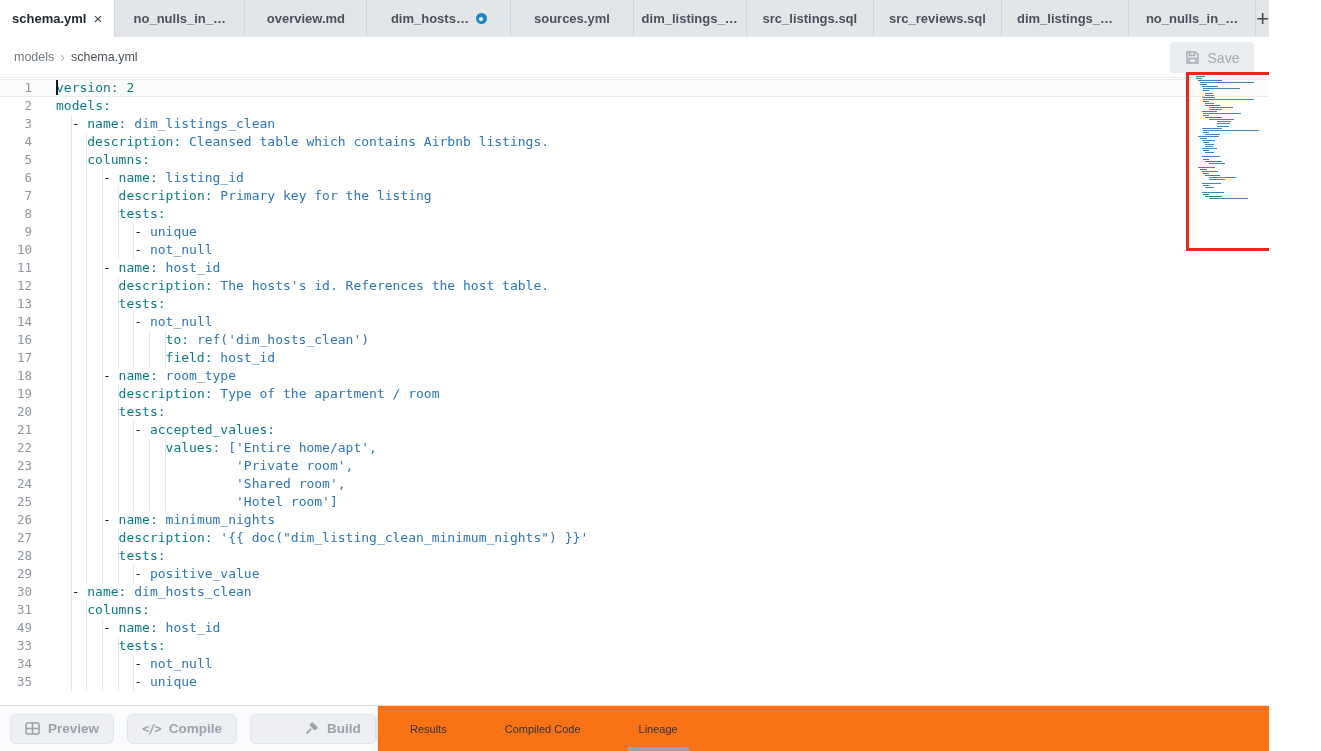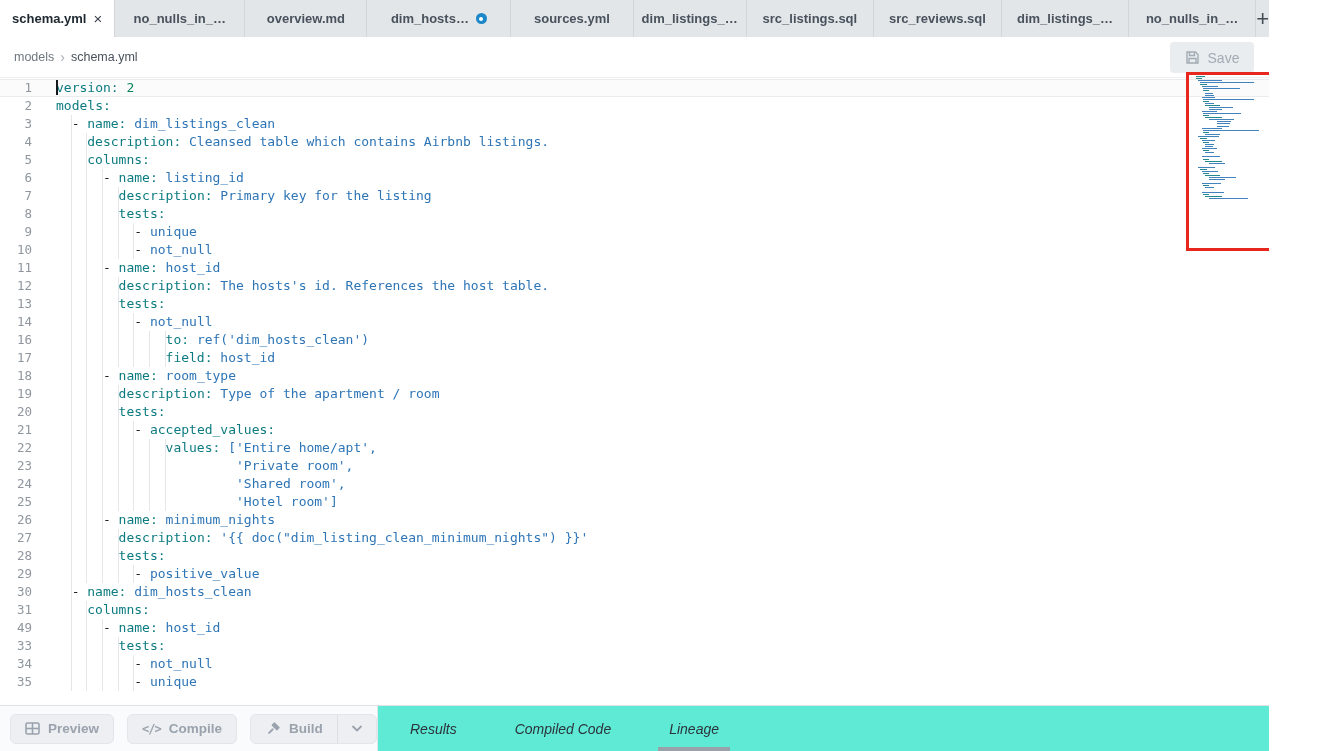--- a/index.html
+++ b/index.html
@@ -54,36 +54,36 @@
   .minimap { position:absolute; left:1196px; top:76px; width:106px; z-index:2; }
   .mbar { height:1px; margin-bottom:1.07px; opacity:.9; }
   .mt { background:#0c7b80; }
   .mb { background:#2e75b6; }
   .hlbox { position:absolute; left:1186px; top:72px; width:120px; height:179px;
            border:3px solid #e7261e; z-index:6; }
   .vscroll { position:absolute; left:1312px; top:78px; width:8px; height:227px;
              background:#b5babe; z-index:3; cursor:pointer; }
 
   
-  .bottom { position:absolute; left:0; bottom:0; right:0; height:46px; background:#5eead4;
+  .bottom { position:absolute; left:0; bottom:0; right:0; height:46px; background:#f97316;
             border-top:1px solid #dfe2e5; display:flex; }
   .actions { width:378px; flex:none; background:#fafbfc; border-right:1px solid #e3e6e9;
              display:flex; align-items:center; padding-left:10px; gap:13px; }
   .abtn { height:30px; display:flex; align-items:center; gap:8px; padding:0 14px;
           background:#edeff2; border:1px solid #e2e5e9; border-radius:6px;
           color:#9aa3ad; font-size:13.5px; font-weight:600; white-space:nowrap; }
   .split { display:flex; align-items:stretch; height:30px; background:#edeff2;
-           border:1px solid #e2e5e9; border-radius:6px; overflow:hidden; }
+           border:1px solid #e2e5e9; border-radius:6px; overflow:hidden;padding-left:38px; }
   .split .main { display:flex; align-items:center; gap:8px; padding:0 14px;
                  color:#9aa3ad; font-size:13.5px; font-weight:600; }
   .split .arrow { display:flex; align-items:center; padding:0 13px; border-left:1px solid #dcdfe3; }
   .code-glyph { font:700 12px "DejaVu Sans Mono", monospace; color:#9aa3ad; letter-spacing:-1px; }
   .btabs { flex:1; display:flex; align-items:center; padding-left:21px; gap:36px; }
   .btab { position:relative; height:100%; display:flex; align-items:center; padding:0 11px;
-          font-size:14px; color:#2b333c; cursor:pointer;font-style:italic; }
+          font-size:11px; color:#2b333c; cursor:pointer; }
   .btab .uline { display:none; }
   .btab.active .uline { display:block; position:absolute; left:0; right:0; bottom:0; height:4px;
                         background:#99a1a9; }
 </style>
 </head>
 <body>
 
 <div class="app">
 
   <div class="tabbar">

